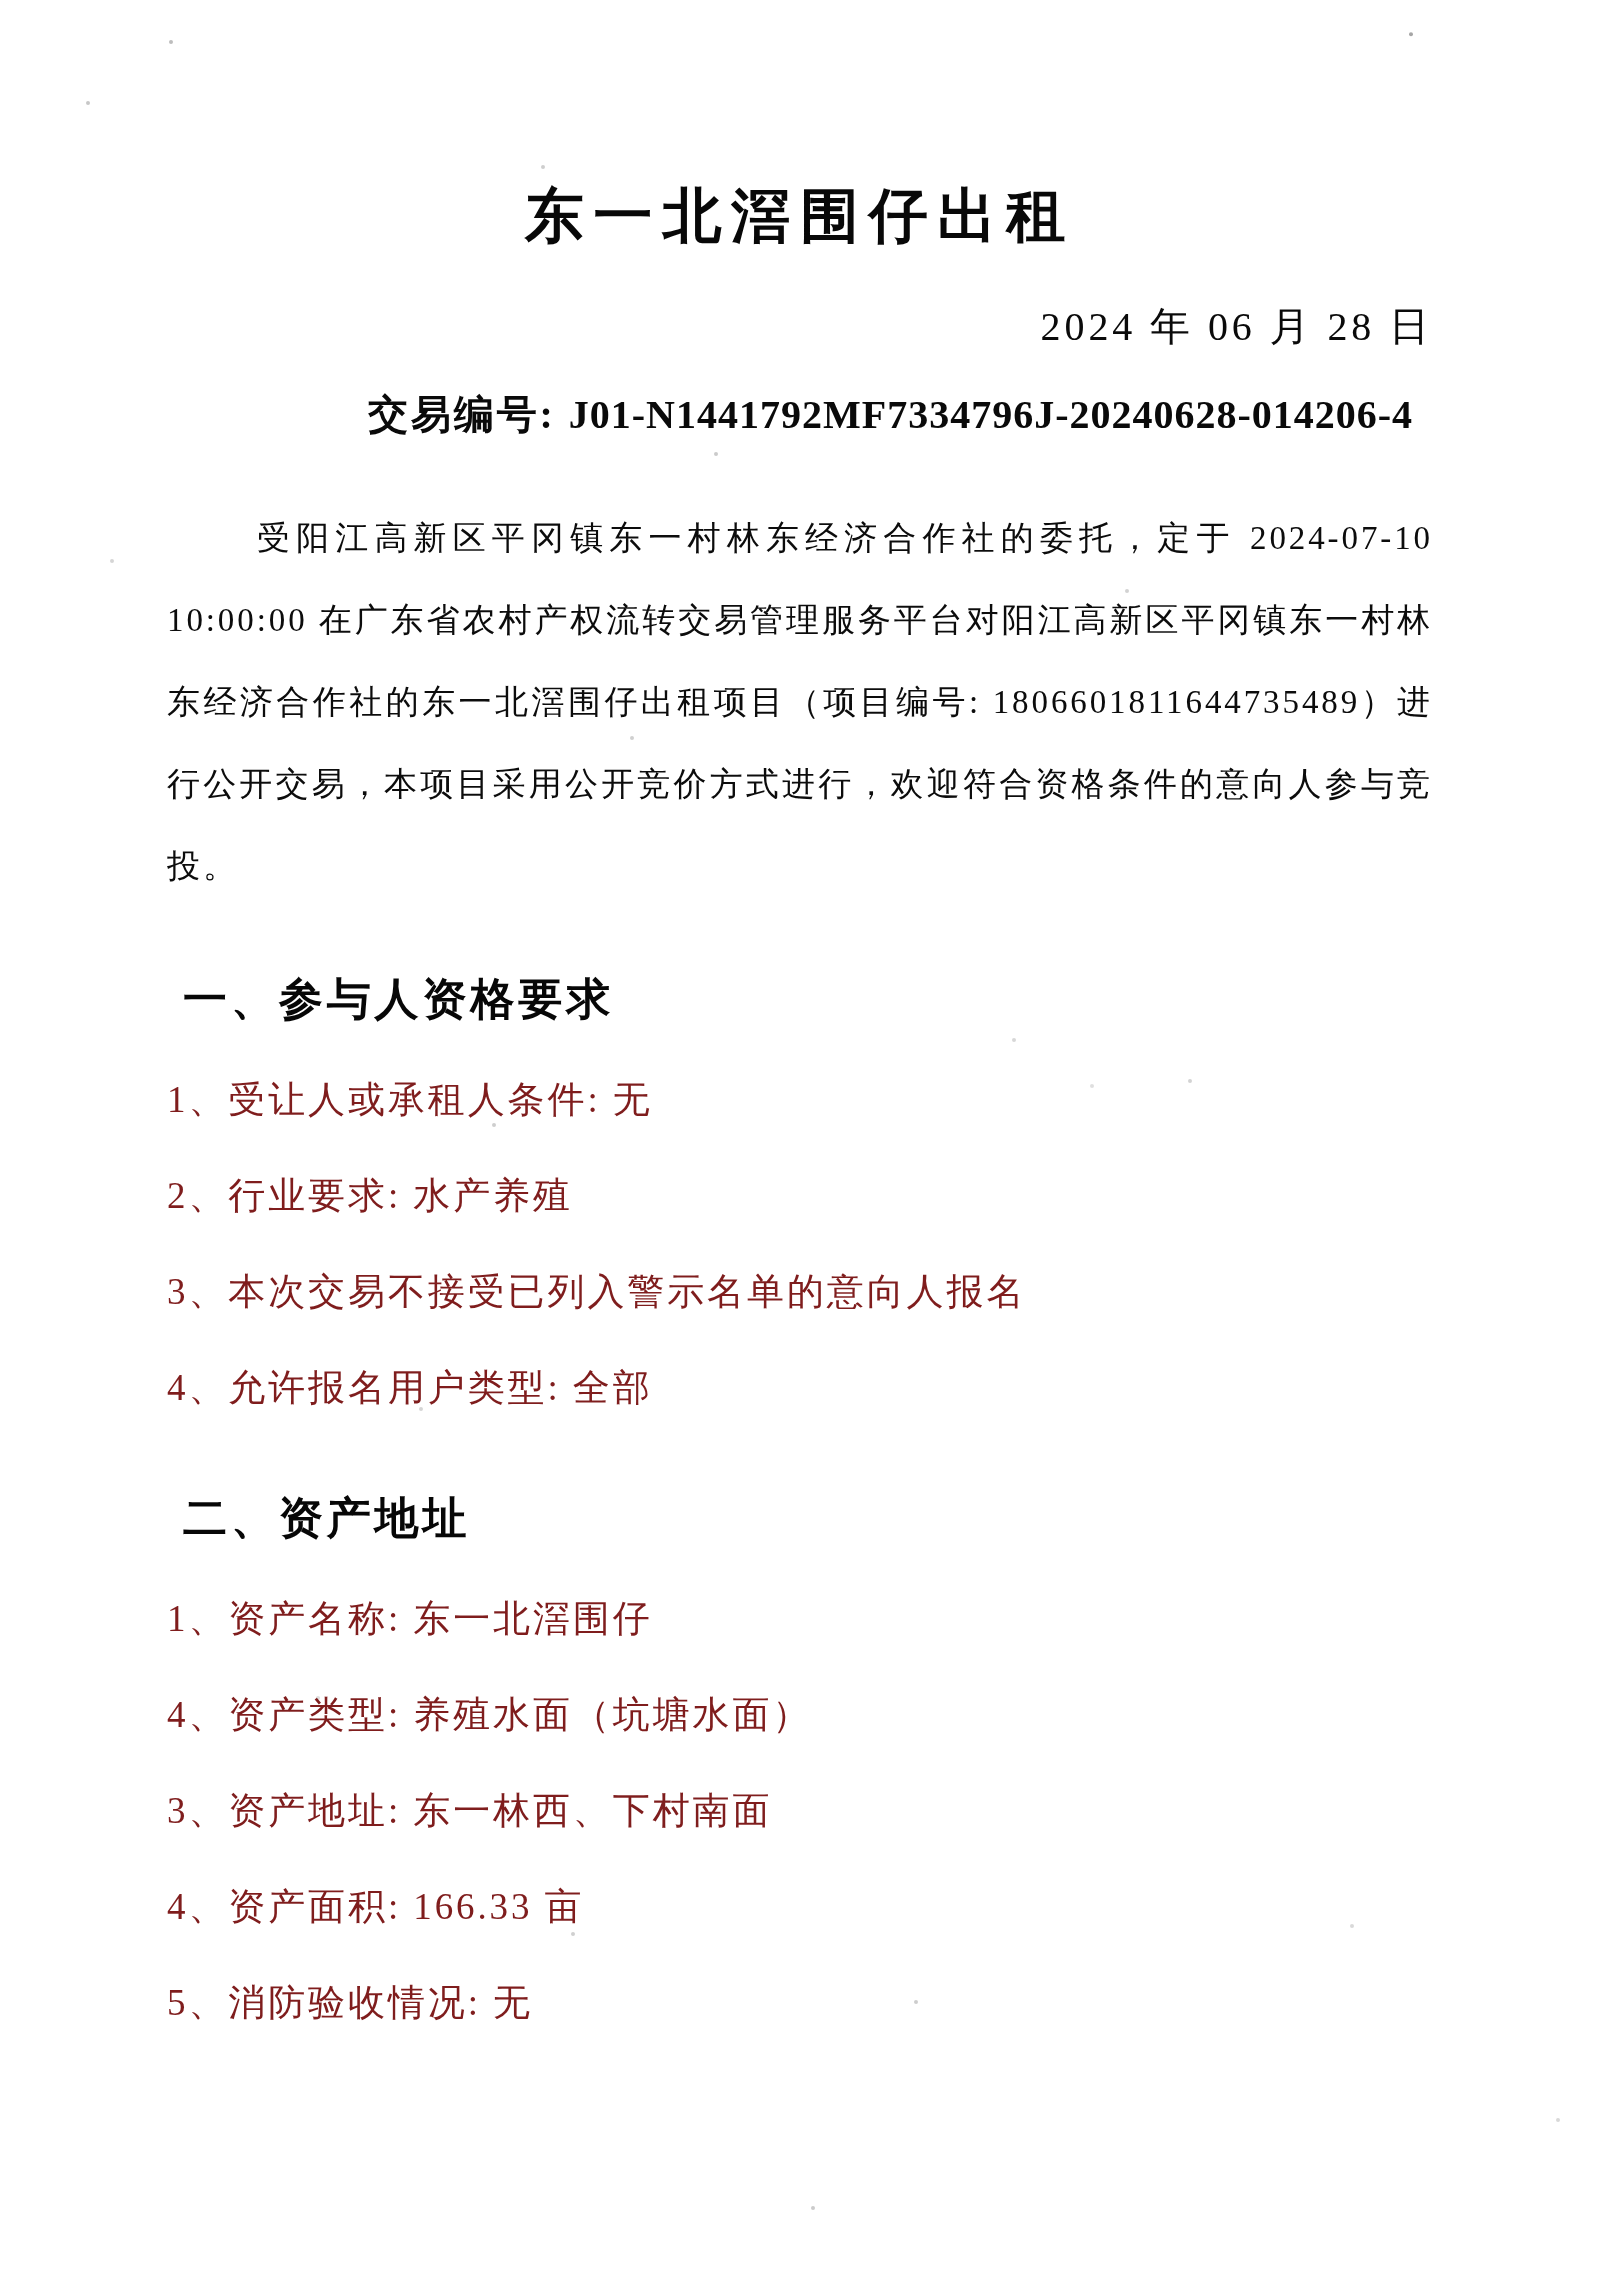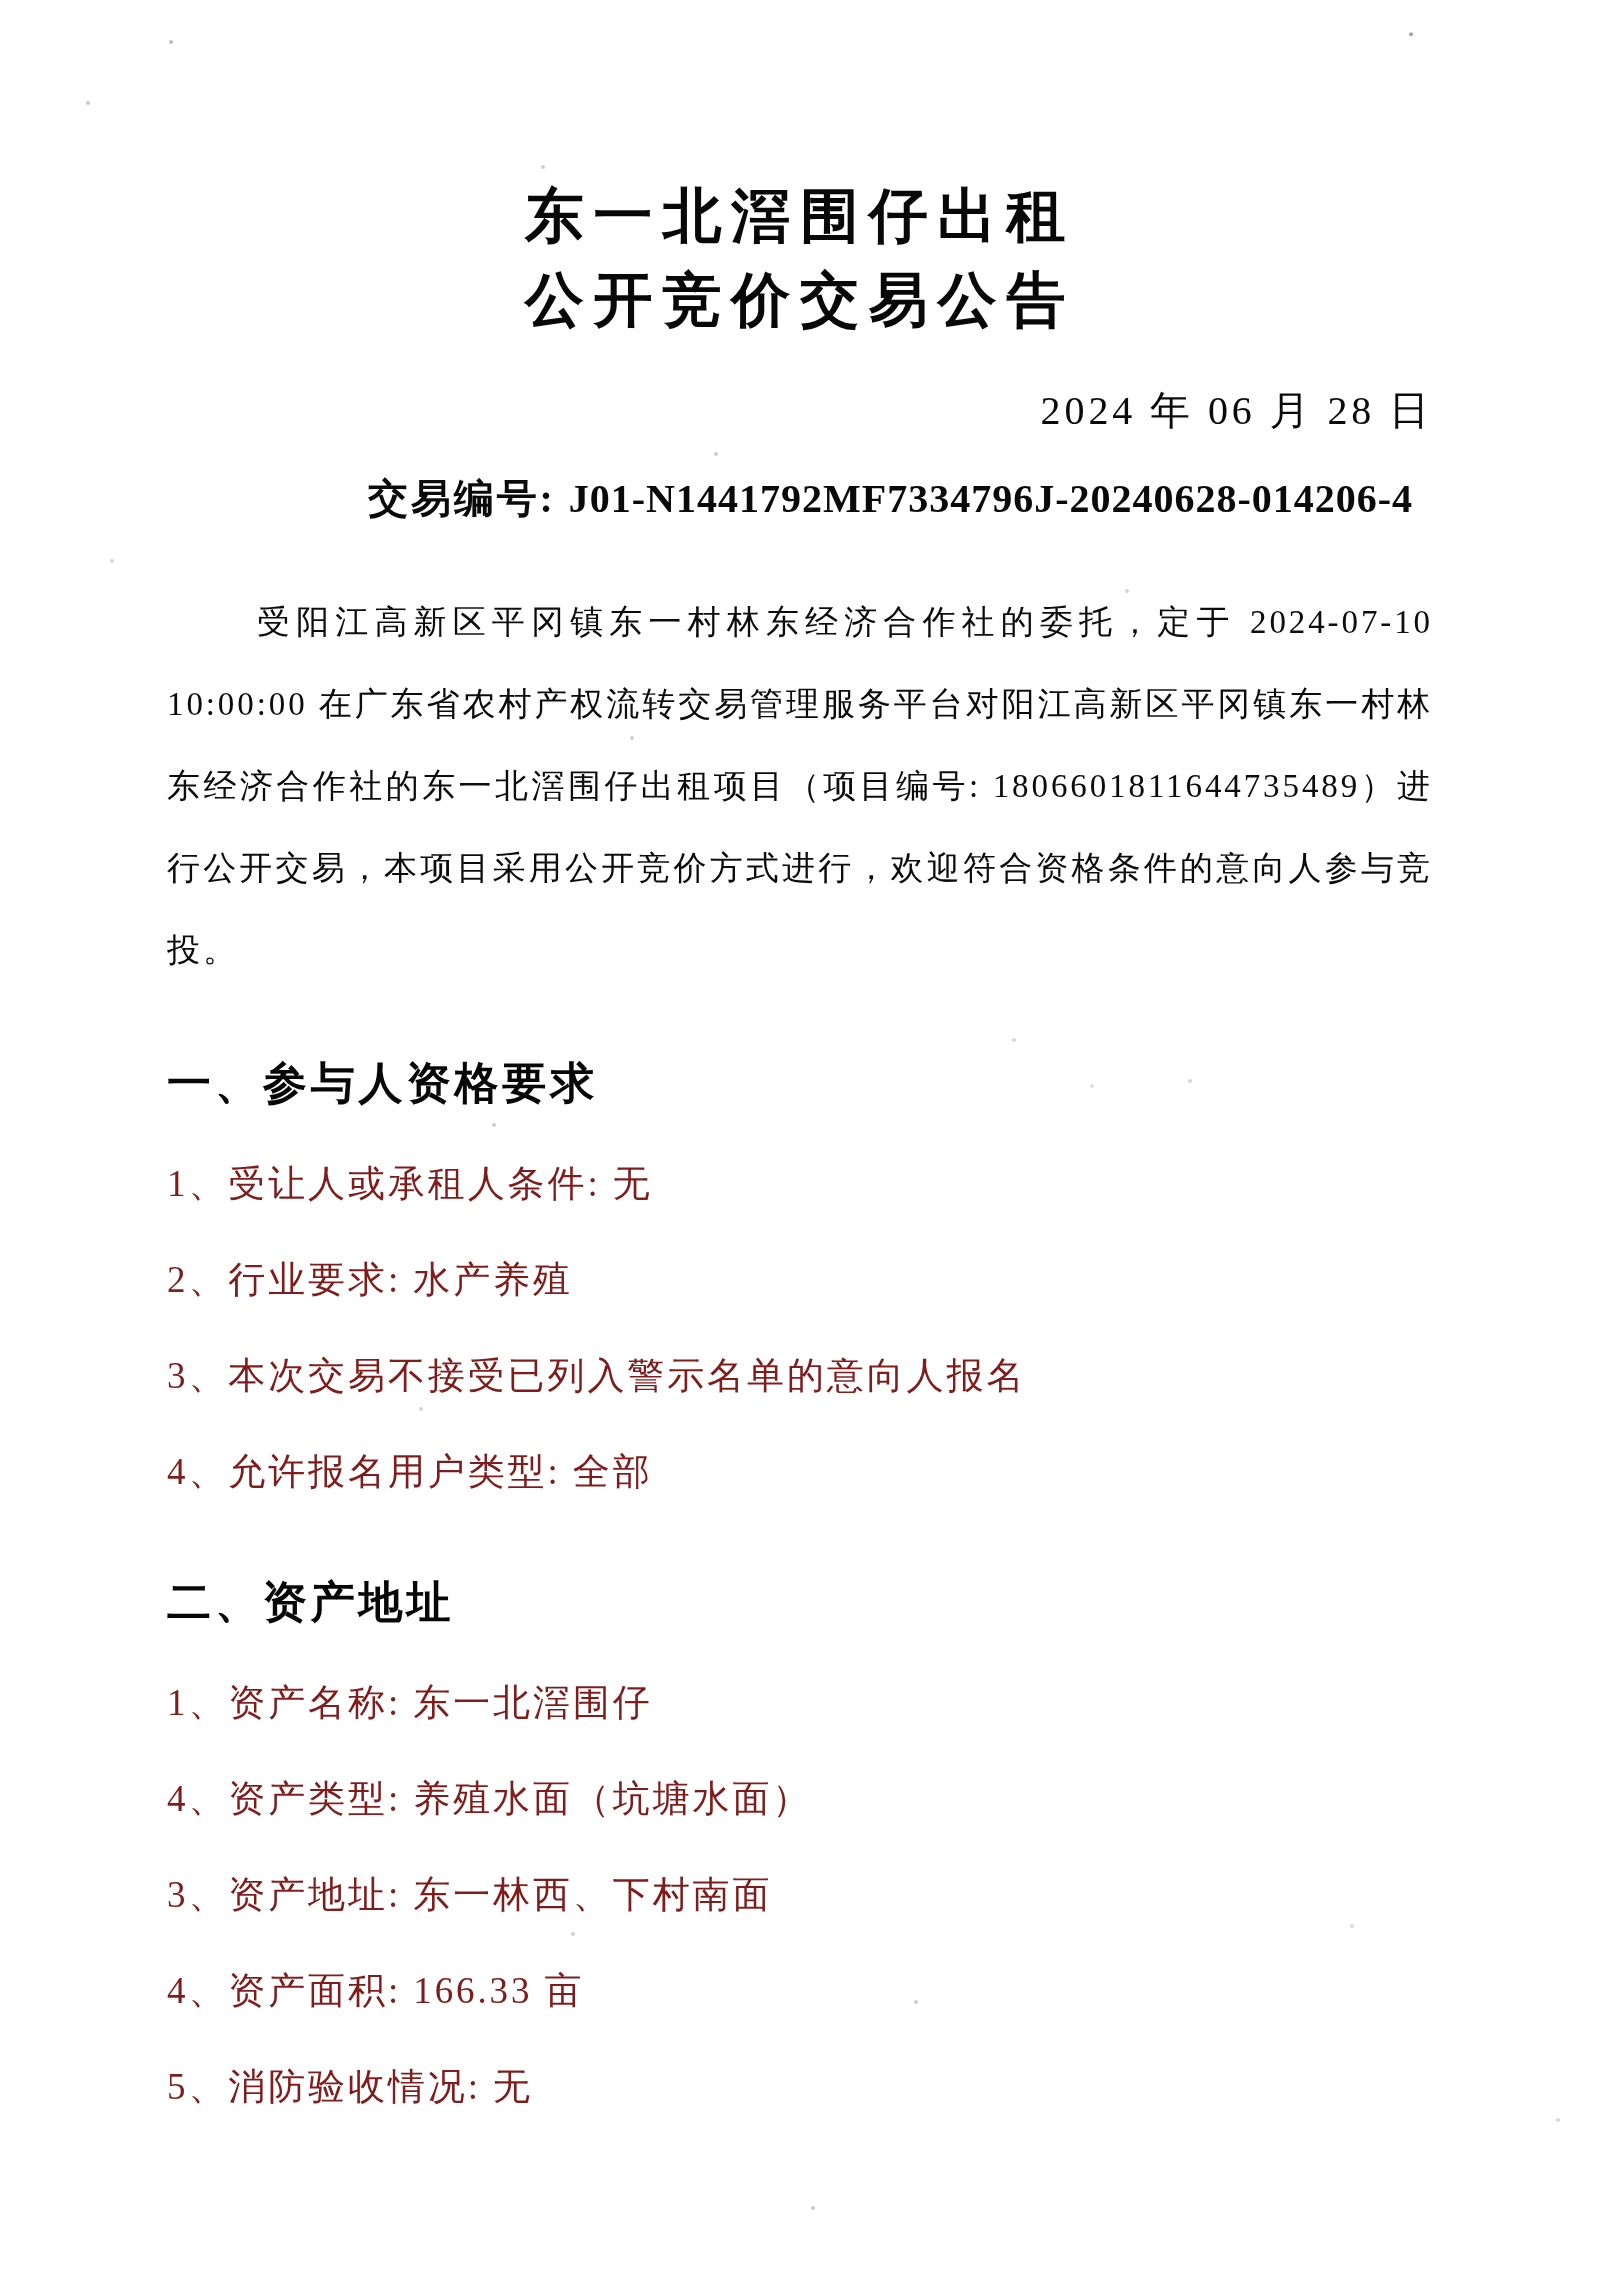--- a/index.html
+++ b/index.html
@@ -63,20 +63,21 @@
     letter-spacing: 2.9px;
     color: #0c0c0c;
     width: 1266px;
   }
   .section-heading {
     font-family: "Liberation Sans", "DejaVu Sans", sans-serif;
     font-weight: 900;
     font-size: 44px;
     letter-spacing: 3.9px;
     color: #070707;
+    margin-left: 16px;
   }
   .sec1-heading { margin-top: 63px; }
   .sec2-heading { margin-top: 76px; }
   .item {
     margin-top: 46px;
     font-size: 37px;
     letter-spacing: 2.9px;
     color: #7f1d1d;
     white-space: nowrap;
   }
@@ -111,21 +112,20 @@
 </style>
 </head>
 <body>
 
 <div class="noise" style="left:169px; top:40px;"></div>
 
 <div class="page">
 
   <div class="title-block">
     <div>东一北滘围仔出租</div>
-    <div>公开竞价交易公告</div>
   </div>
 
   <div class="date-line">2024 年 06 月 28 日</div>
 
   <div class="txn-line">
     <span class="txn-label">交易编号: </span><span class="txn-no">J01-N1441792MF7334796J-20240628-014206-4</span>
   </div>
 
   <div class="intro">受阳江高新区平冈镇东一村林东经济合作社的委托，定于 2024-07-10 10:00:00 在广东省农村产权流转交易管理服务平台对阳江高新区平冈镇东一村林东经济合作社的东一北滘围仔出租项目（项目编号: 1806601811644735489）进行公开交易，本项目采用公开竞价方式进行，欢迎符合资格条件的意向人参与竞投。</div>
 

